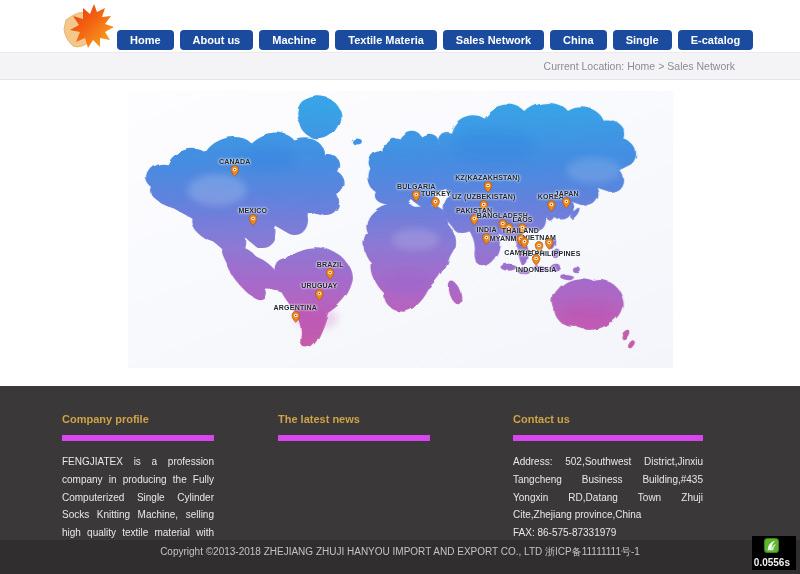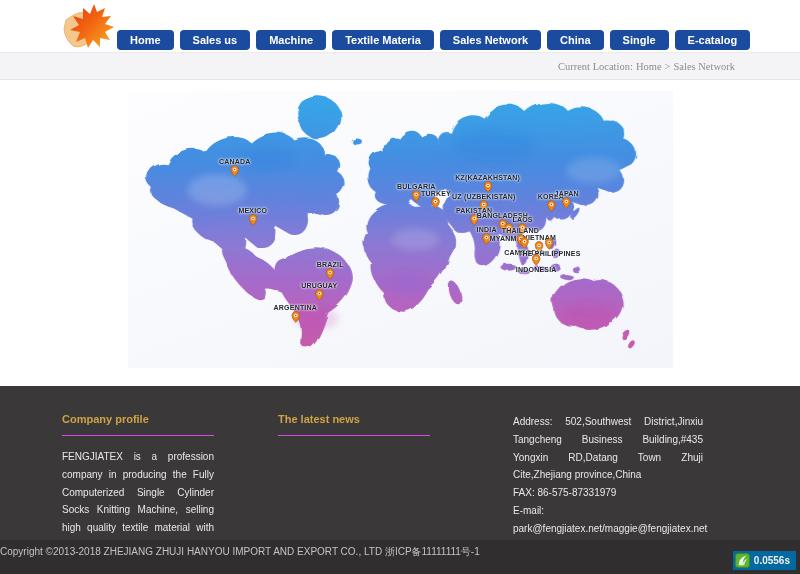--- a/index.html
+++ b/index.html
@@ -11,21 +11,21 @@
   .logo{position:absolute;left:56px;top:1px;width:60px;height:50px;}
   .main-nav{position:absolute;left:117px;top:30px;display:flex;gap:6px;}
   .nav-btn{background:#1a4b9f;color:#fff;border:none;border-radius:4px;height:20px;
            padding:0 13px;font:700 11px "Liberation Sans",sans-serif;cursor:pointer;white-space:nowrap;}
 
   
   .crumb-bar{position:absolute;left:0;top:52px;width:800px;height:28px;background:#f4f4f7;
              border-top:1px solid #eaeaef;border-bottom:1px solid #e4e4e9;box-sizing:border-box;
              display:flex;align-items:center;justify-content:flex-end;padding-right:65px;
              font-size:10.5px;color:#8b8b94;}
-  .crumb-bar span{margin-left:3px;font-family:Liberation Serif, serif;}
+  .crumb-bar span{margin-left:3px;}
   .crumb-home{cursor:pointer;}
 
   
   .content{position:absolute;left:0;top:80px;width:800px;height:306px;background:#fff;}
   .map-wrap{position:absolute;left:128px;top:11px;width:545px;height:277px;
             background:linear-gradient(160deg,#fdfdff 0%,#f3f5fa 100%);}
   .map-svg{position:absolute;left:0;top:0;width:100%;height:100%;}
   .map-markers{position:absolute;left:0;top:0;width:100%;height:100%;}
   .marker{position:absolute;display:flex;flex-direction:column;align-items:center;
           transform:translate(-50%,-100%);}
@@ -34,53 +34,53 @@
        letter-spacing:.2px;text-shadow:0 0 2px #fff,0 0 3px #fff;}
   .pin{display:block;width:9px;height:12px;line-height:0;}
   .pin svg{width:9px;height:12px;display:block;}
 
   
   .site-footer{position:absolute;left:0;top:386px;width:800px;height:154px;background:#3b3839;}
   .fcol{position:absolute;top:27px;}
   .fcol-company{left:62px;width:152px;}
   .fcol-news{left:278px;width:152px;}
   .fcol-contact{left:513px;width:190px;}
-  .fcol h4{margin:0 0 12px 0;padding-bottom:10px;border-bottom:1px solid #d946ef;
+  .fcol h4{margin:0 0 12px 0;padding-bottom:10px;border-bottom:6px solid #d946ef;
            color:#cda345;font-size:11px;font-weight:700;}
   .ftext{color:#e9e7e5;font-size:10px;line-height:1.78;text-align:justify;}
   .fline{color:#e9e7e5;font-size:10px;line-height:1.78;}
   .faddr{text-align:justify;}
 
   
   .bottom-bar{position:absolute;left:0;top:540px;width:800px;height:34px;background:#302e2f;
-              color:#c4c2c2;font-size:10px;text-align:left;}
+              color:#c4c2c2;font-size:10px;text-align:center;}
   .copyright{margin-top:5px;}
   .support{margin-top:19px;}
   .perf-badge{position:absolute;right:4px;bottom:4px;display:flex;align-items:center;gap:4px;
-              background:#0369a1;padding:2px 6px 2px 2px;}
+              background:#000000;padding:2px 6px 2px 2px;flex-direction:column;}
   .perf-badge .t{color:#f0efef;font-size:10px;font-weight:700;}
 </style>
 </head>
 <body>
 
 <div class="site-header">
   <svg class="logo" viewBox="0 0 60 50">
     <defs>
       <linearGradient id="leafg" x1="0" y1="0" x2="1" y2="1">
         <stop offset="0" stop-color="#e8340c"></stop>
           <stop offset="0.5" stop-color="#f46a12"></stop>
           <stop offset="1" stop-color="#f9b226"></stop>
       </linearGradient>
     </defs>
     <path d="M10,19 Q24,8 30,13 L39,36 Q26,49 17,45 Q9,38 8,28 Z" fill="#f4c78a" stroke="#e8a95f" stroke-width="0.8"></path>
     <path d="M38,3 L41,11 L49,7 L46,16 L55,15 L49,23 L58,26 L49,31 L54,39 L44,37 L44,46 L37,39 L32,47 L29,37 L20,41 L24,31 L14,29 L23,24 L17,15 L27,18 L27,7 L34,13 Z" fill="url(#leafg)"></path>
   </svg>
   <nav class="main-nav">
       <button class="nav-btn">Home</button>
-      <button class="nav-btn">Sales us</button>
+      <button class="nav-btn">About us</button>
       <button class="nav-btn">Machine</button>
       <button class="nav-btn">Textile Materia</button>
       <button class="nav-btn">Sales Network</button>
       <button class="nav-btn">China</button>
       <button class="nav-btn">Single</button>
       <button class="nav-btn">E-catalog</button>
     </nav>
 </div>
 
 <div class="crumb-bar">
@@ -368,20 +368,21 @@
 
 <div class="site-footer">
   <div class="fcol fcol-company">
     <h4>Company profile</h4>
     <div class="ftext">FENGJIATEX is a profession company in producing the Fully Computerized Single Cylinder Socks Knitting Machine, selling high quality textile material with excellent aftersales service. It founded in Oct. of 2006, located in socks town well known in the world of Datang Town.</div>
   </div>
   <div class="fcol fcol-news">
     <h4>The latest news</h4>
   </div>
   <div class="fcol fcol-contact">
+    <h4>Contact us</h4>
     <div class="fline faddr">Address: 502,Southwest District,Jinxiu Tangcheng Business Building,#435 Yongxin RD,Datang Town Zhuji Cite,Zhejiang province,China</div>
     <div class="fline">FAX: 86-575-87331979</div>
     <div class="fline">E-mail: park@fengjiatex.net/maggie@fengjiatex.net</div>
   </div>
 </div>
 
 <div class="bottom-bar">
   <div class="copyright">Copyright ©2013-2018 ZHEJIANG ZHUJI HANYOU IMPORT AND EXPORT CO., LTD 浙ICP备11111111号-1</div>
   <div class="support">技术支持@绍兴魔方网络</div>
   <div class="perf-badge">

